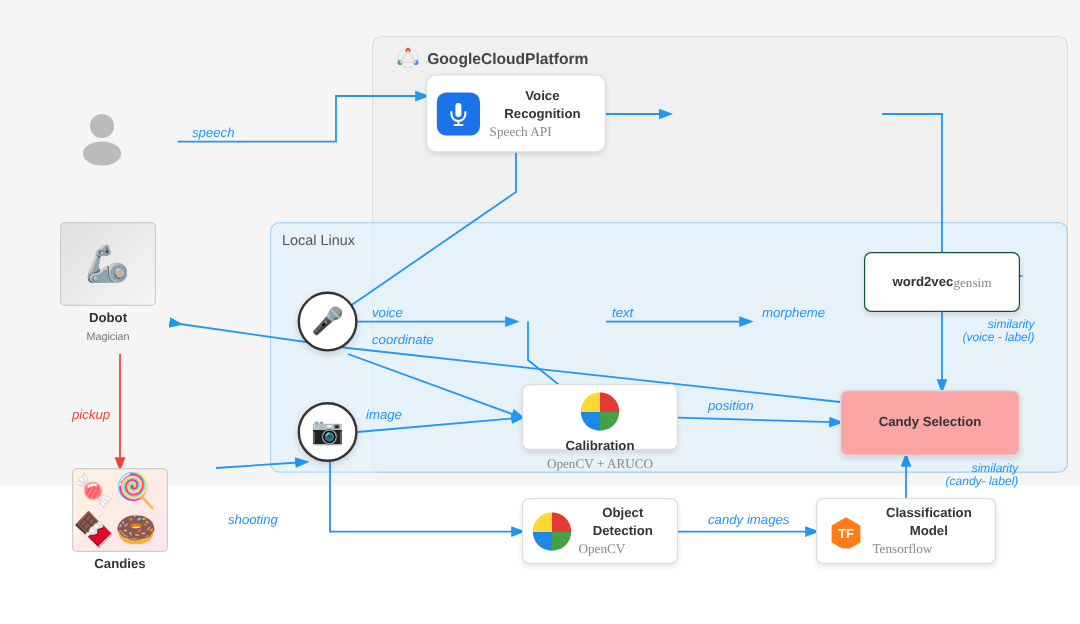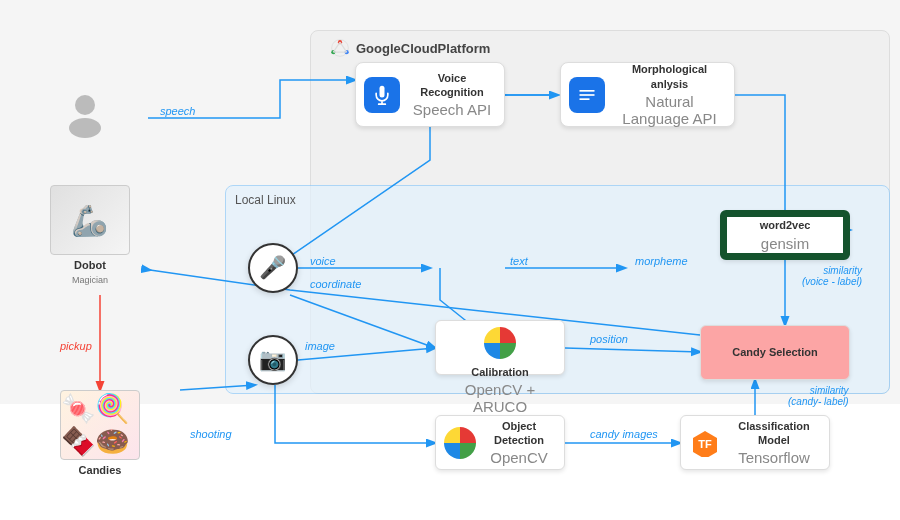--- a/index.html
+++ b/index.html
@@ -68,24 +68,25 @@
 
     .node-title {
       font-size: 11px;
       font-weight: 700;
       color: #333;
       text-align: center;
       line-height: 1.3;
     }
 
     .node-subtitle {
-      font-size: 15px;
+      font-size: 11px;
       color: #888;
-      text-align: center;
+      text-align: left;
       margin-top: 2px;
+      font-family: Liberation Serif, serif;
     }
 
     
     .person-node {
       position: absolute;
       top: 90px;
       left: 60px;
       display: flex;
       flex-direction: column;
       align-items: center;
@@ -247,23 +248,23 @@
 
     
     .word2vec-node {
       position: absolute;
       top: 210px;
       left: 720px;
       width: 130px;
       height: 50px;
       background: white;
       border-radius: 6px;
-      border: 7px solid #14532d;
-      display: flex;
-      flex-direction: column;
+      border: 1px solid #14532d;
+      display: flex;
+      flex-direction: row;
       align-items: center;
       justify-content: center;
       box-shadow: 0 2px 4px rgba(0,0,0,0.1);
     }
 
     
     .candy-selection-node {
       position: absolute;
       top: 325px;
       left: 700px;
@@ -526,33 +527,20 @@
         <path d="M12 1a3 3 0 0 0-3 3v8a3 3 0 0 0 6 0V4a3 3 0 0 0-3-3z"></path>
         <path d="M19 10v2a7 7 0 0 1-14 0v-2M12 19v4M8 23h8" stroke="white" stroke-width="2" fill="none" stroke-linecap="round"></path>
       </svg>
     </div>
     <div>
       <div class="node-title">Voice Recognition</div>
       <div class="node-subtitle">Speech API</div>
     </div>
   </div>
 
-  <div class="morpho-node">
-    <div class="morpho-icon-circle">
-      <svg width="20" height="20" viewBox="0 0 24 24" fill="white">
-        <rect x="3" y="6" width="18" height="2" fill="white"></rect>
-        <rect x="3" y="11" width="18" height="2" fill="white"></rect>
-        <rect x="3" y="16" width="12" height="2" fill="white"></rect>
-      </svg>
-    </div>
-    <div>
-      <div class="node-title">Morphological anlysis</div>
-      <div class="node-subtitle">Natural Language API</div>
-    </div>
-  </div>
 
   <div class="word2vec-node">
     <div class="node-title">word2vec</div>
     <div class="node-subtitle">gensim</div>
   </div>
 
   <div class="arrow-label" style="top:265px; left:802px; font-style:italic; font-size:10px; text-align:right;">
     similarity<br>(voice - label)
   </div>
 

